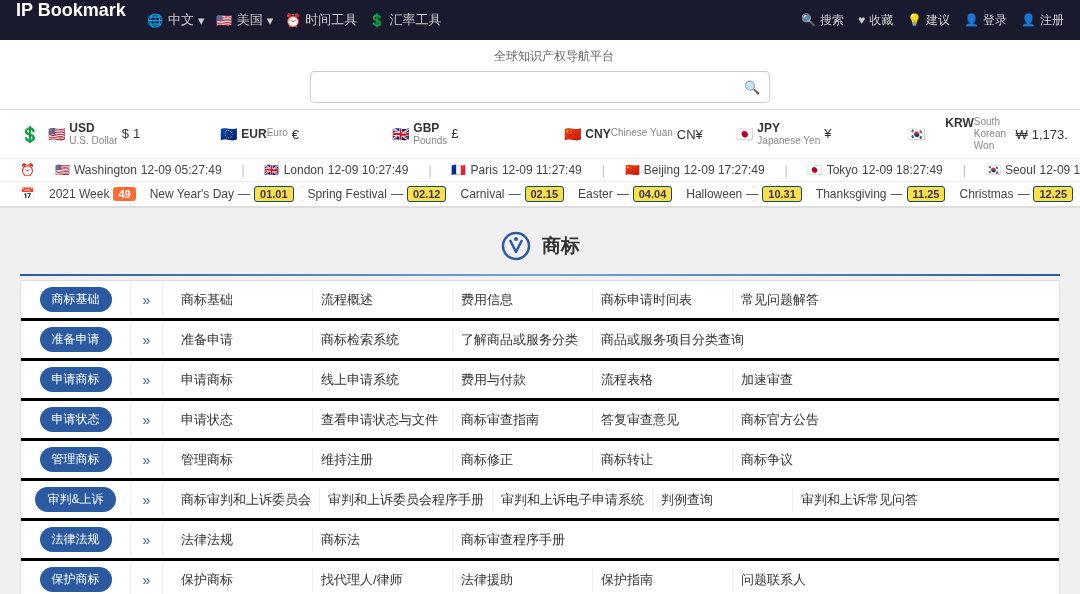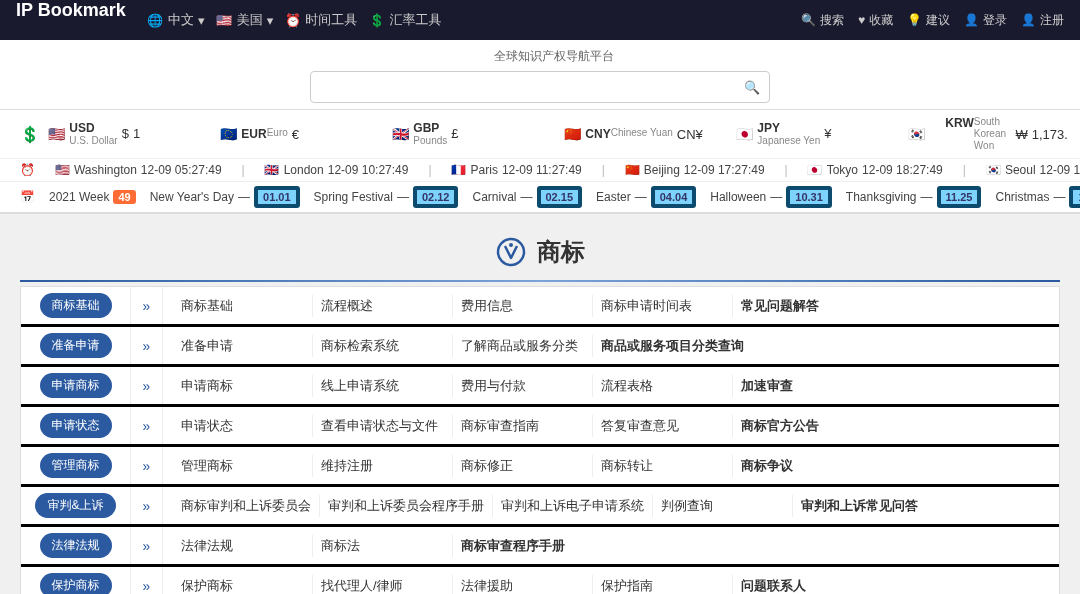--- a/index.html
+++ b/index.html
@@ -122,22 +122,22 @@
       padding: 4px 20px;
       gap: 14px;
       border-bottom: 2px solid #ddd;
       font-size: 12px;
       color: #444;
       flex-wrap: nowrap;
       overflow-x: auto;
     }
     .holiday-item { display: flex; align-items: center; gap: 4px; white-space: nowrap; }
     .holiday-badge {
-      background: #7dd3fc;
-      border: 4px solid #0c4a6e;
+      background: #fde047;
+      border: 1px solid #0c4a6e;
       border-radius: 3px;
       padding: 1px 5px;
       font-size: 11px;
       color: #336;
       font-weight: bold;
     }
     .week-badge {
       background: #ff6b35;
       color: #fff;
       border-radius: 3px;
@@ -159,21 +159,21 @@
       justify-content: center;
       gap: 10px;
       padding: 12px 0 8px;
       background: #f0f0f0;
     }
     .section-icon {
       width: 32px;
       height: 32px;
     }
     .section-title {
-      font-size: 24px;
+      font-size: 19px;
       font-weight: bold;
       color: #333;
     }
     .menu-row {
       display: flex;
       align-items: stretch;
       border-bottom: 3px solid #000000;
       min-height: 36px;
     }
     .menu-row:last-child { border-bottom: none; }
@@ -220,21 +220,21 @@
       color: #333;
       text-decoration: none;
       font-size: 13px;
       padding: 2px 8px;
       cursor: pointer;
       white-space: nowrap;
       border-right: 1px solid #eee;
       min-width: 140px;
       text-align: left;
     }
-    .menu-link:last-child { border-right: none; font-weight: bold; }
+    .menu-link:last-child { border-right: none; }
 
     .divider-line {
       height: 2px;
       background: linear-gradient(to right, #2b5aa0, #7ba3d8, #2b5aa0);
       margin: 4px 0;
     }
   </style>
 </head>
 <body>
 

